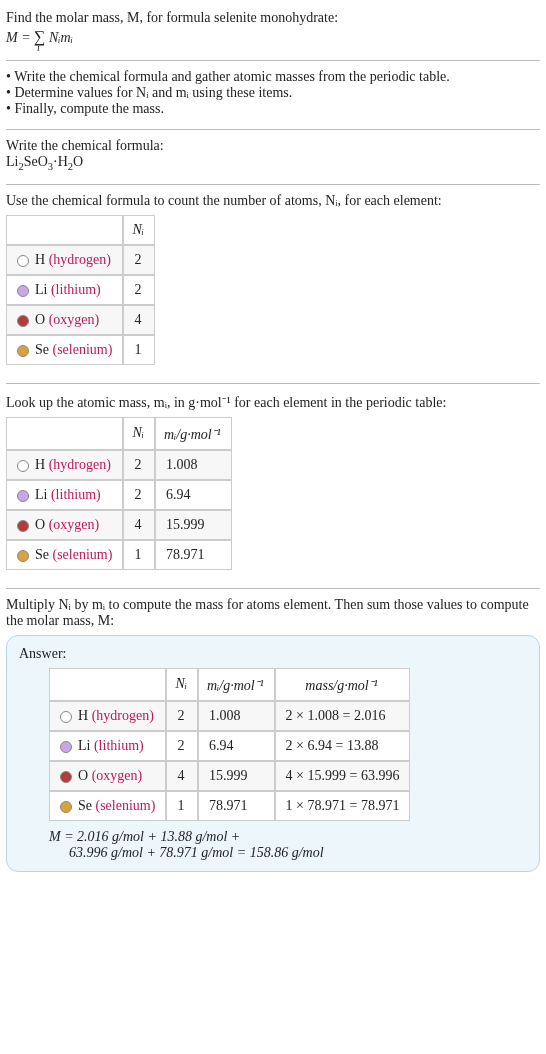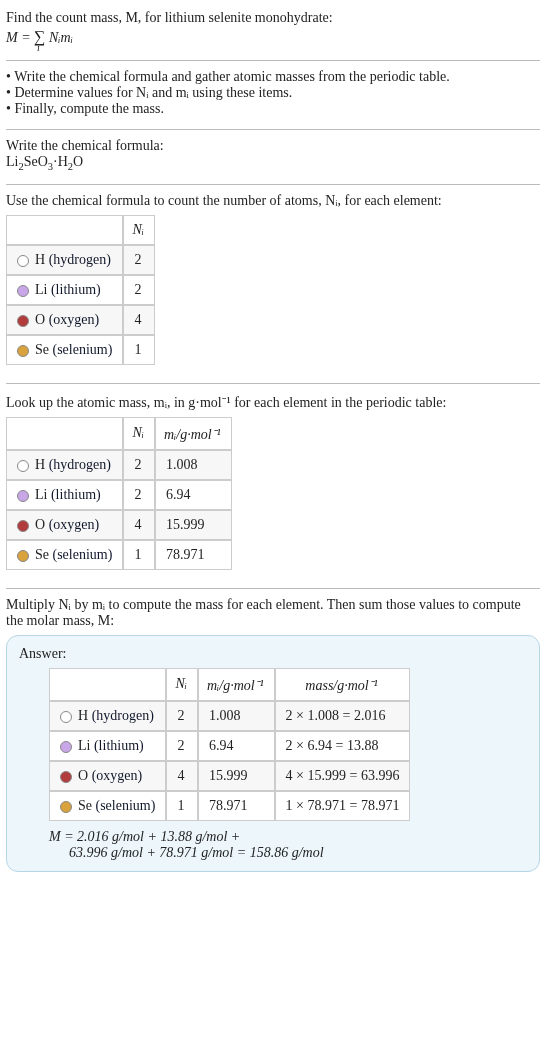--- a/index.html
+++ b/index.html
@@ -42,41 +42,41 @@
   .swatch {
     display: inline-block;
     width: 10px;
     height: 10px;
     border-radius: 50%;
     margin-right: 6px;
     border: 1px solid #888;
     vertical-align: middle;
   }
   .elname { color: #222; }
-  .elgray { color: #0f172a; }
+  .elgray { color: #be185d; }
   .answer-box {
     border: 1px solid #b6d6e8;
     background: #edf6fb;
     border-radius: 12px;
     padding: 10px 12px;
     margin-top: 6px;
   }
   .answer-box .label {
     font-size: 14px;
     margin-bottom: 4px;
   }
   .indent { padding-left: 30px; }
   .nowrap { white-space: nowrap; }
   .center { text-align: center; }
 </style>
 </head>
 <body>
 
 <div class="section">
-  <div>Find the count mass, M, for lithium selenite monohydrate:</div>
+  <div>Find the molar mass, M, for formula selenite monohydrate:</div>
   <div class="formula-line">
     <span>M = </span><span style="position:relative; display:inline-block;">
       <span style="font-size:16px;">∑</span>
       <span style="position:absolute; left:3px; top:14px; font-size:10px; font-style:italic;">i</span>
     </span><span> Nᵢmᵢ</span>
   </div>
 </div>
 <hr class="sep">
 
 <div class="section">
@@ -151,21 +151,21 @@
       <td><span class="swatch" style="background: rgb(217, 162, 59);"></span><span class="elname">Se</span> <span class="elgray">(selenium)</span></td>
       <td class="center">1</td>
       <td>78.971</td>
     </tr>
   </tbody>
     </table>
 </div>
 <hr class="sep">
 
 <div class="section">
-  <div>Multiply Nᵢ by mᵢ to compute the mass for each element. Then sum those values to compute the molar mass, M:</div>
+  <div>Multiply Nᵢ by mᵢ to compute the mass for atoms element. Then sum those values to compute the molar mass, M:</div>
 
   <div class="answer-box">
     <div class="label">Answer:</div>
     <div class="indent">
       <table class="data">
         <tbody>
             <tr>
           <th></th>
           <th class="center">Nᵢ</th>
           <th>mᵢ/g·mol⁻¹</th>

